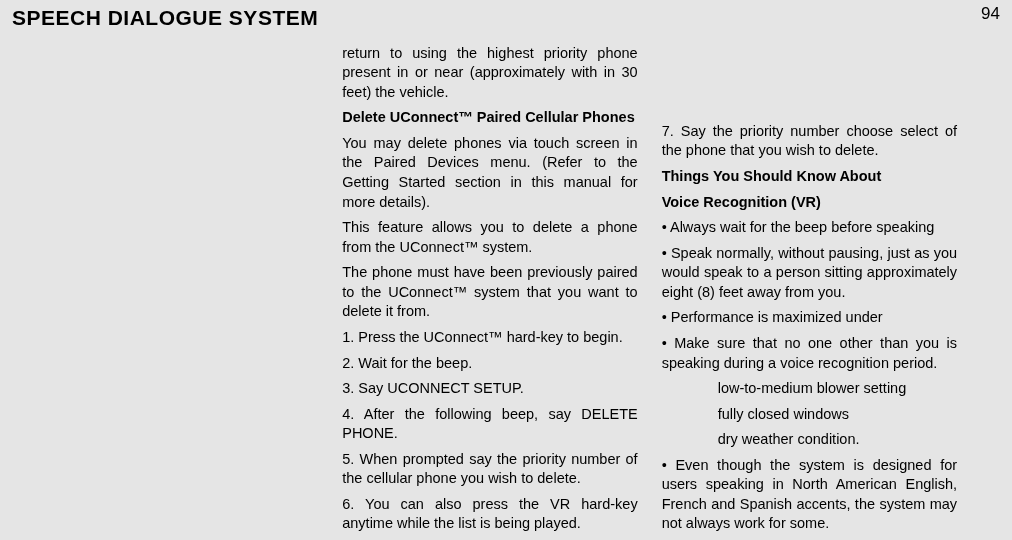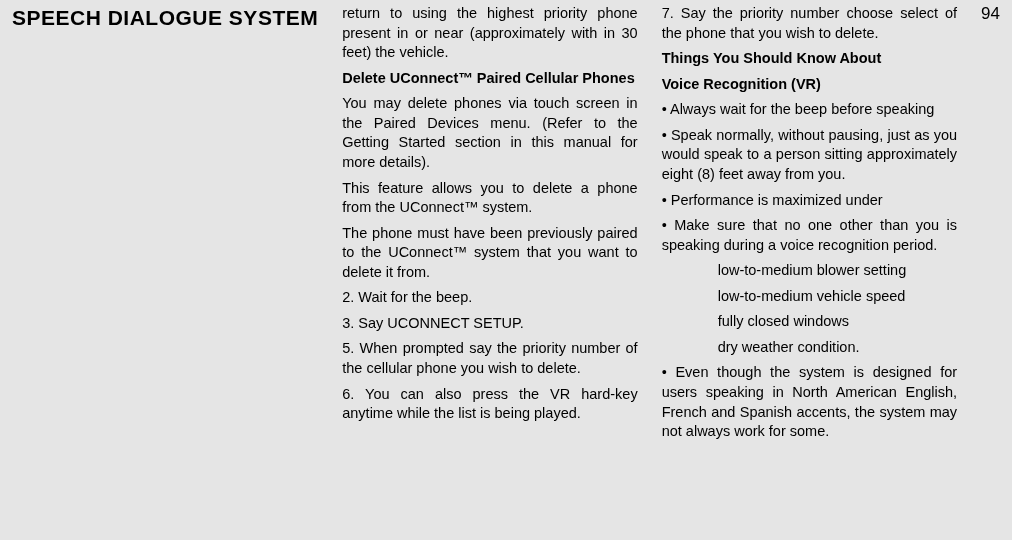--- a/index.html
+++ b/index.html
@@ -25,20 +25,21 @@
       padding: 6px 12px 4px 12px;
       font-weight: bold;
       font-size: 21px;
       letter-spacing: 0.5px;
     }
     .content {
       flex: 1;
       display: flex;
       gap: 24px;
       padding: 4px 12px 0 12px;
+      align-items: flex-end;
     }
     .column {
       flex: 1;
       font-size: 14.5px;
       line-height: 1.35;
       text-align: justify;
     }
     .para {
       margin-bottom: 6px;
     }
@@ -63,36 +64,37 @@
     <span>SPEECH DIALOGUE SYSTEM</span>
   </div>
 
   <div class="content">
     <div class="column">
       <p class="para">return to using the highest priority phone present in or near (approximately with in 30 feet) the vehicle.</p>
       <p class="para bold">Delete UConnect™ Paired Cellular Phones</p>
       <p class="para">You may delete phones via touch screen in the Paired Devices menu. (Refer to the Getting Started section in this manual for more details).</p>
       <p class="para">This feature allows you to delete a phone from the UConnect™ system.</p>
       <p class="para">The phone must have been previously paired to the UConnect™ system that you want to delete it from.</p>
+      <p class="para">1. Press the UConnect™ hard-key to begin.</p>
       <p class="para">2. Wait for the beep.</p>
       <p class="para">3. Say UCONNECT SETUP.</p>
+      <p class="para">4. After the following beep, say DELETE PHONE.</p>
       <p class="para">5. When prompted say the priority number of the cellular phone you wish to delete.</p>
       <p class="para">6. You can also press the VR hard-key anytime while the list is being played.</p>
     </div>
 
     <div class="column">
       <p class="para">7. Say the priority number choose select of the phone that you wish to delete.</p>
       <p class="para bold">Things You Should Know About</p>
       <p class="para bold">Voice Recognition (VR)</p>
       <p class="para">• Always wait for the beep before speaking</p>
       <p class="para">• Speak normally, without pausing, just as you would speak to a person sitting approximately eight (8) feet away from you.</p>
       <p class="para">• Performance is maximized under</p>
       <p class="para">• Make sure that no one other than you is speaking during a voice recognition period.</p>
       <p class="para indent">low-to-medium blower setting</p>
-      <p class="para indent">low-to-medium vehicle speed</p>
       <p class="para indent">fully closed windows</p>
       <p class="para indent">dry weather condition.</p>
       <p class="para">• Even though the system is designed for users speaking in North American English, French and Spanish accents, the system may not always work for some.</p>
     </div>
   </div>
 
   <div class="footer">
     <span>94</span>
   </div>
 </div>

